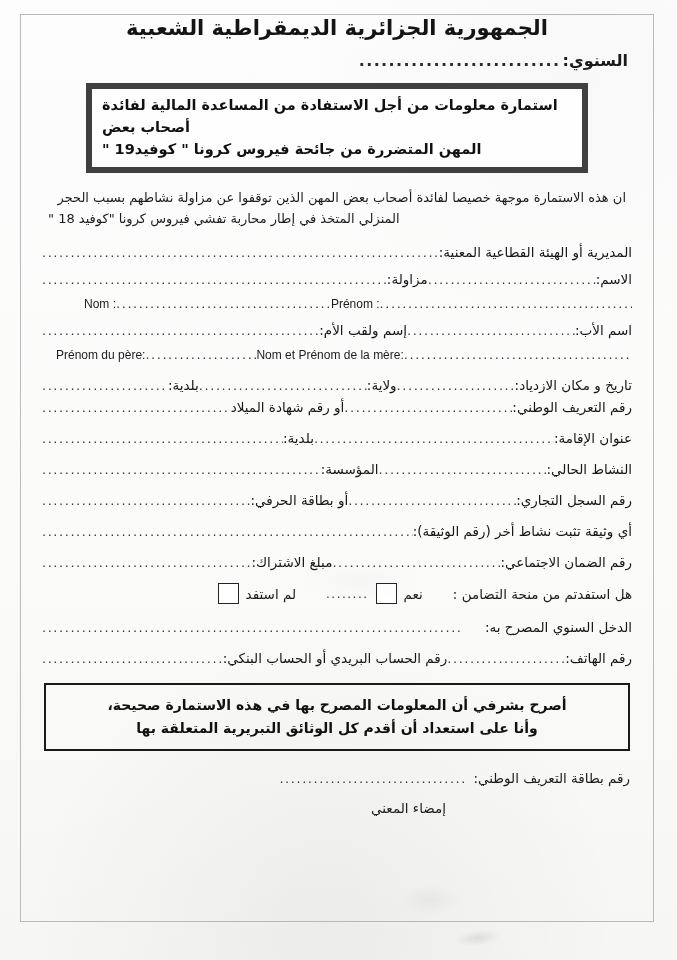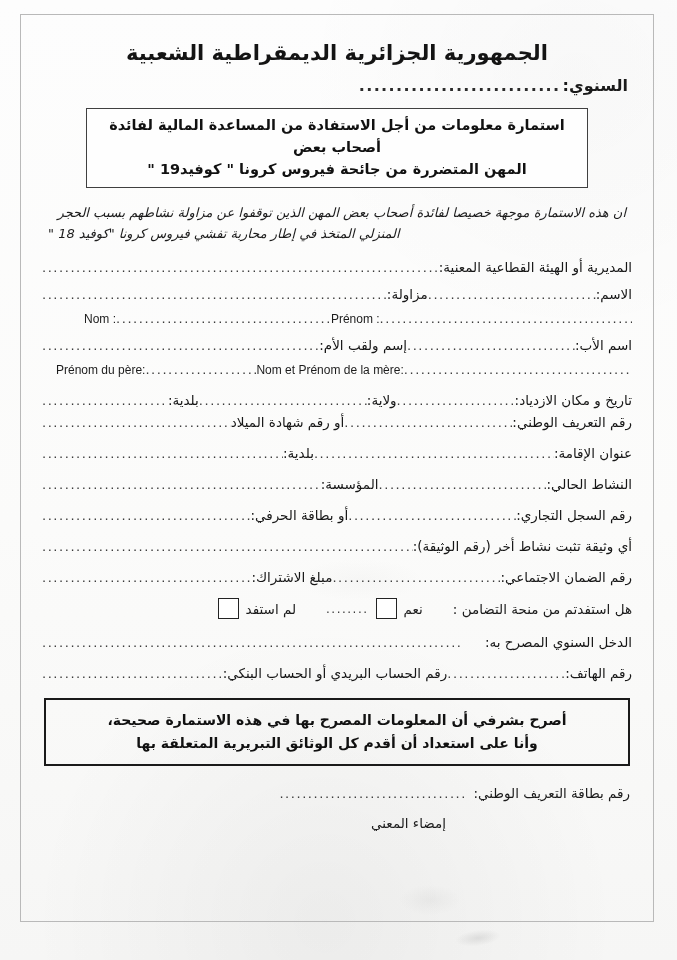--- a/index.html
+++ b/index.html
@@ -34,21 +34,21 @@
     top: 14px;
     width: 634px;
     height: 908px;
     border: 1px solid #b9b9b9;
     box-sizing: border-box;
   }
 
   .content {
     position: absolute;
     left: 20px;
-    top: 27px;
+    top: 2px;
     width: 634px;
     height: 908px;
     box-sizing: border-box;
     padding: 2px 22px 0 22px;
   }
 
   
   .republic {
     text-align: center;
     font-size: 21px;
@@ -73,40 +73,39 @@
   .wilaya-dots {
     font-size: 16px;
     font-weight: 700;
     letter-spacing: 1.4px;
     color: #2b2b2b;
   }
 
   
   .title-box {
     margin: 13px 44px 0 44px;
-    border: 1px solid #404040;
+    border: 6px solid #404040;
     padding: 6px 10px 7px 10px;
-    text-align: center;
+    text-align: left;
     background: #fefefe;
   }
   .title-line {
     font-size: 14.5px;
     font-weight: 700;
     line-height: 1.5;
     color: #111;
   }
 
   
   .intro {
     margin: 14px 6px 14px 6px;
     font-size: 13px;
     line-height: 1.62;
     text-align: justify;
     color: #1c1c1c;
-    font-style: italic;
   }
   .intro .l2 { display: block; text-align: left; }
 
   
   .frow {
     display: flex;
     align-items: baseline;
     font-size: 13.5px;
     color: #161616;
     white-space: nowrap;

